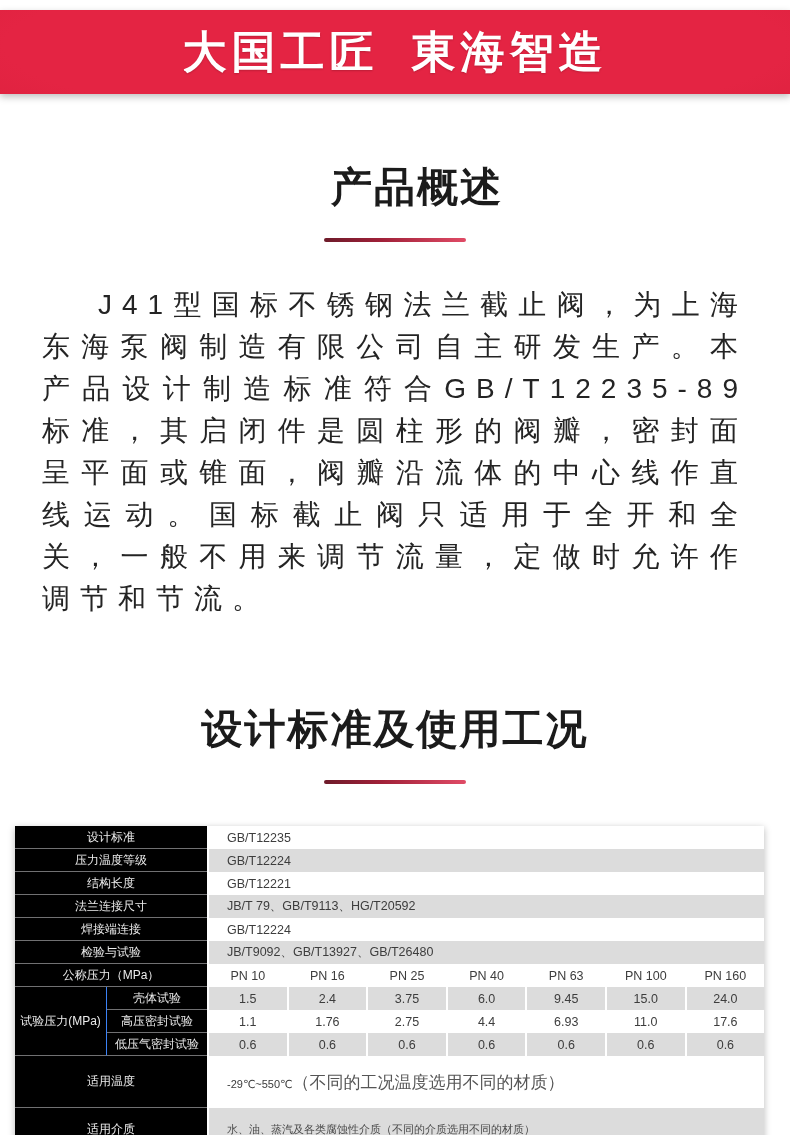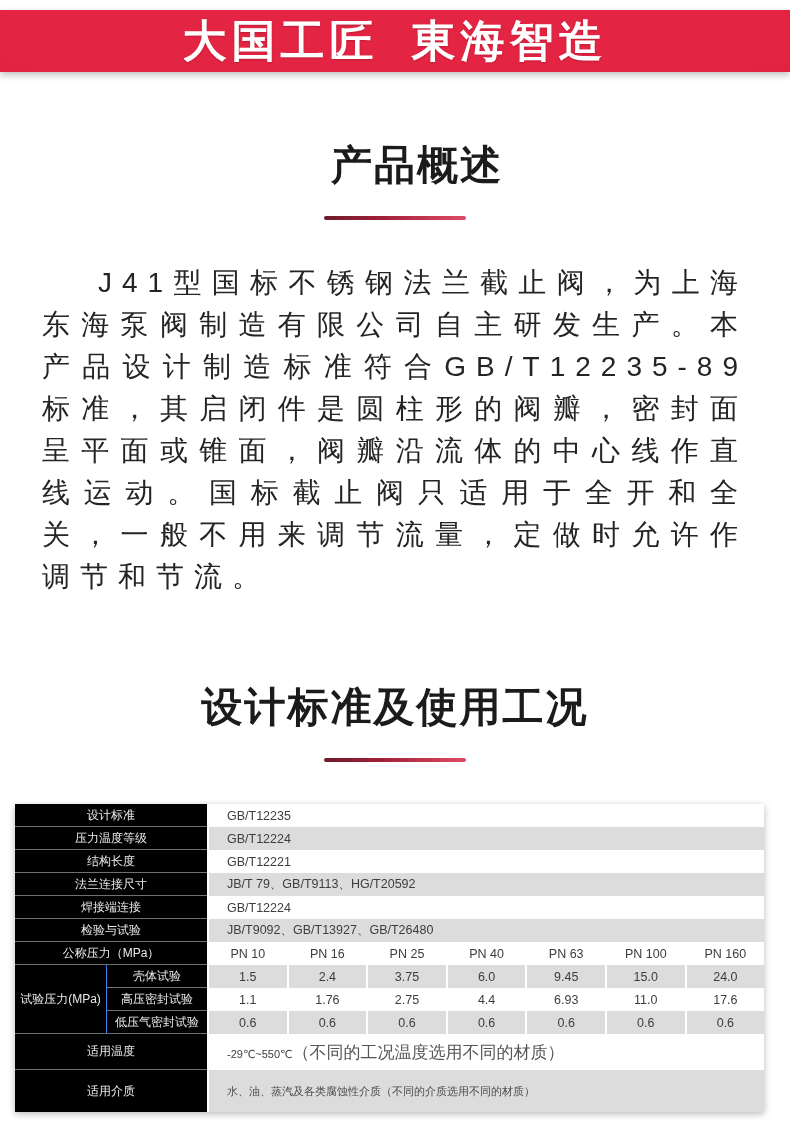--- a/index.html
+++ b/index.html
@@ -6,21 +6,21 @@
   html, body {
     width: 790px; height: 1135px;
     background: #ffffff;
     overflow: hidden;
     font-family: "Liberation Sans", "DejaVu Sans", sans-serif;
   }
 
   
   .banner {
     margin-top: 10px;
-    width: 790px; height: 62px;
+    width: 790px; height: 84px;
     display: flex; align-items: center; justify-content: center;
     background:
       radial-gradient(130% 240% at 50% 42%, #e42443 38%, #d51e38 68%, #951325 100%);
     box-shadow: 0 3px 7px rgba(0,0,0,0.25);
   }
   .banner h1 {
     color: #ffffff;
     font-size: 44px;
     font-weight: 700;
     letter-spacing: 5px;
@@ -62,21 +62,21 @@
   
   .table-wrap { margin: 42px 0 0 15px; }
   table.spec {
     width: 749px;
     table-layout: fixed;
     border-collapse: separate;
     border-spacing: 0;
     box-shadow: 0 2px 7px rgba(0,0,0,0.28);
   }
   tr.std    { height: 23px; }
-  tr.temp   { height: 36px; }
+  tr.temp   { height: 52px; }
   tr.medium { height: 42px; }
 
   td.lbl {
     background: #000000;
     color: #ececec;
     font-size: 12px;
     text-align: center;
     border-bottom: 1px solid #707072;
     overflow: hidden;
     white-space: nowrap;

